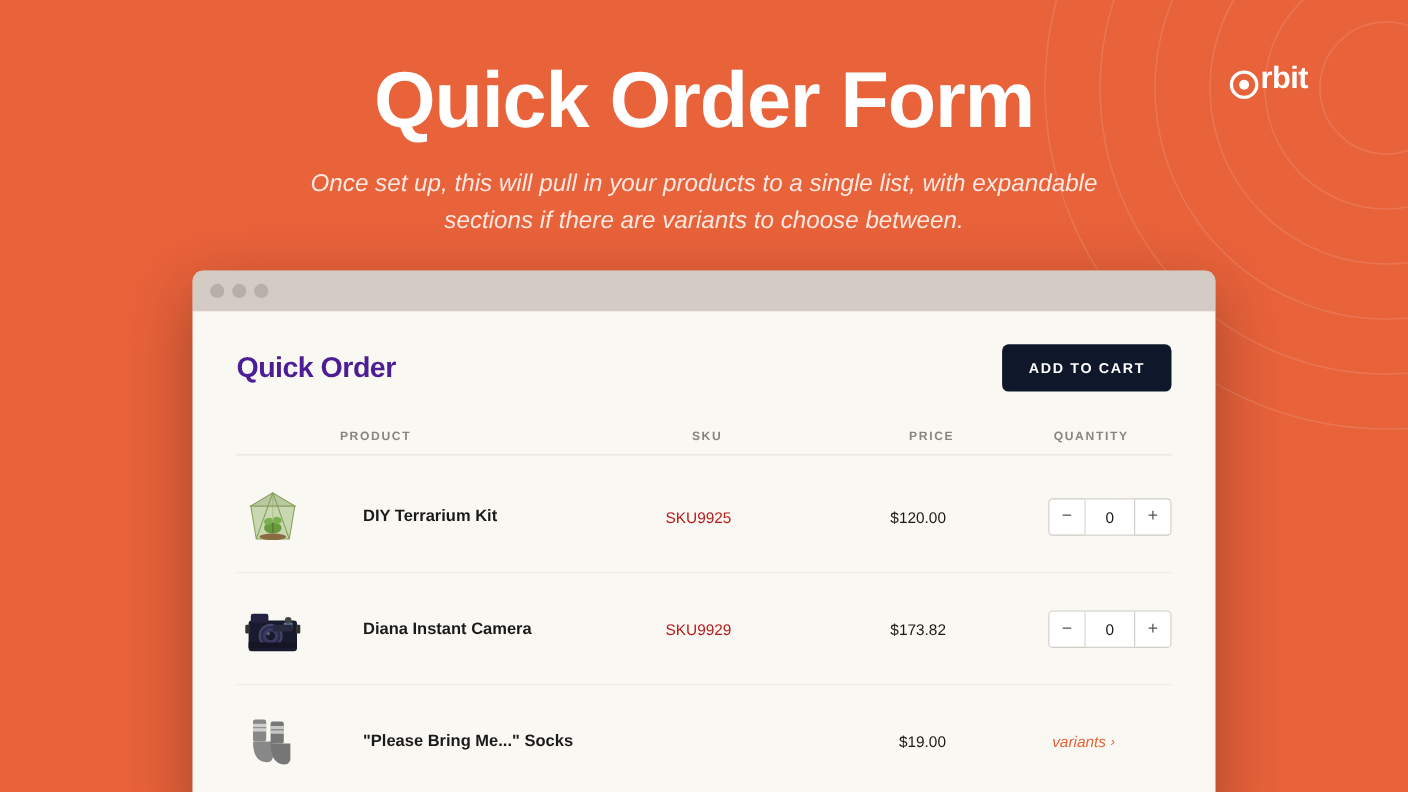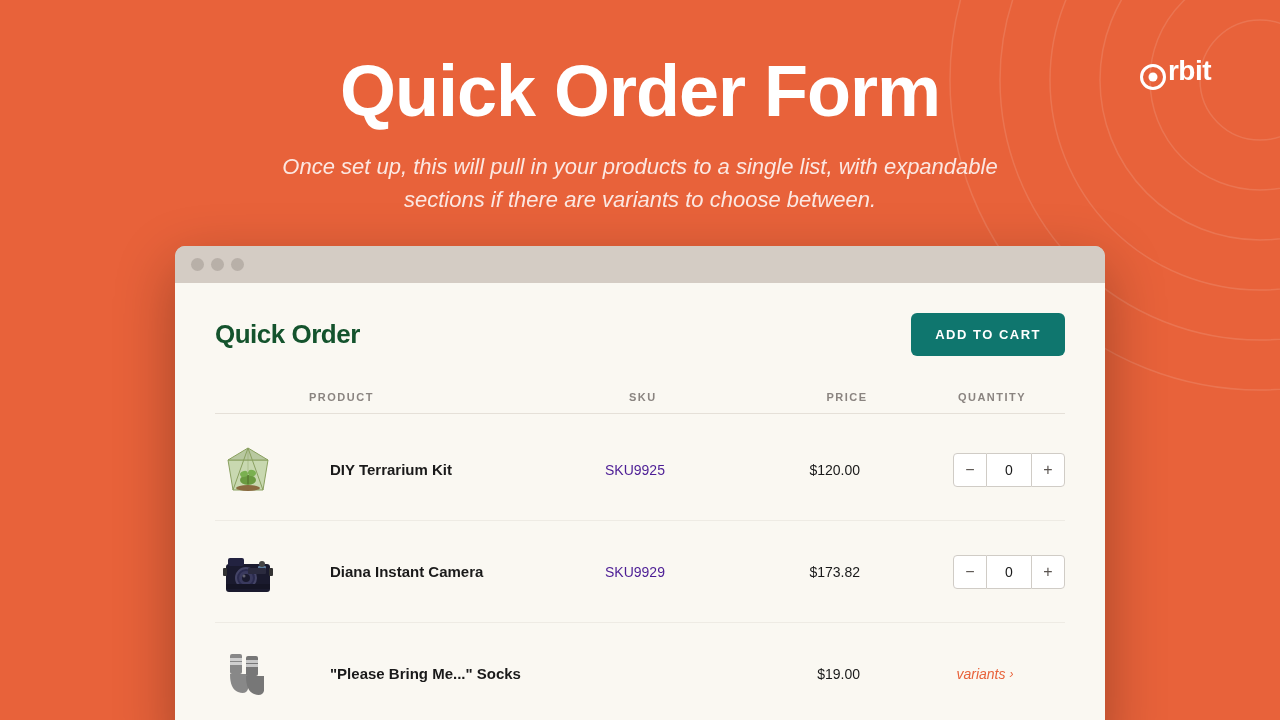--- a/index.html
+++ b/index.html
@@ -33,21 +33,21 @@
       display: flex;
       flex-direction: column;
       align-items: center;
       padding-top: 50px;
     }
 
     
     .orbit-logo {
       position: absolute;
       top: 55px;
-      right: 69px;
+      right: 91px;
       color: white;
       font-size: 28px;
       font-weight: 700;
       letter-spacing: -0.5px;
     }
     .orbit-logo .o-special {
       display: inline-block;
       width: 26px;
       height: 26px;
       border: 3px solid white;
@@ -126,26 +126,26 @@
     .order-header {
       display: flex;
       justify-content: space-between;
       align-items: center;
       margin-bottom: 35px;
     }
 
     .order-title {
       font-size: 26px;
       font-weight: 800;
-      color: #14532d;
+      color: #4c1d95;
       letter-spacing: -0.5px;
     }
 
     .add-to-cart-btn {
-      background: #0f766e;
+      background: #0f172a;
       color: white;
       border: none;
       padding: 14px 24px;
       border-radius: 6px;
       font-size: 13px;
       font-weight: 700;
       letter-spacing: 1.5px;
       text-transform: uppercase;
       cursor: pointer;
     }
@@ -201,21 +201,21 @@
     }
 
     .product-name {
       font-size: 15px;
       font-weight: 600;
       color: #1a1a1a;
     }
 
     .product-sku {
       font-size: 14px;
-      color: #4c1d95;
+      color: #b91c1c;
     }
 
     .product-price {
       font-size: 14px;
       color: #1a1a1a;
       text-align: right;
       padding-right: 10px;
     }
 
     .quantity-control {

